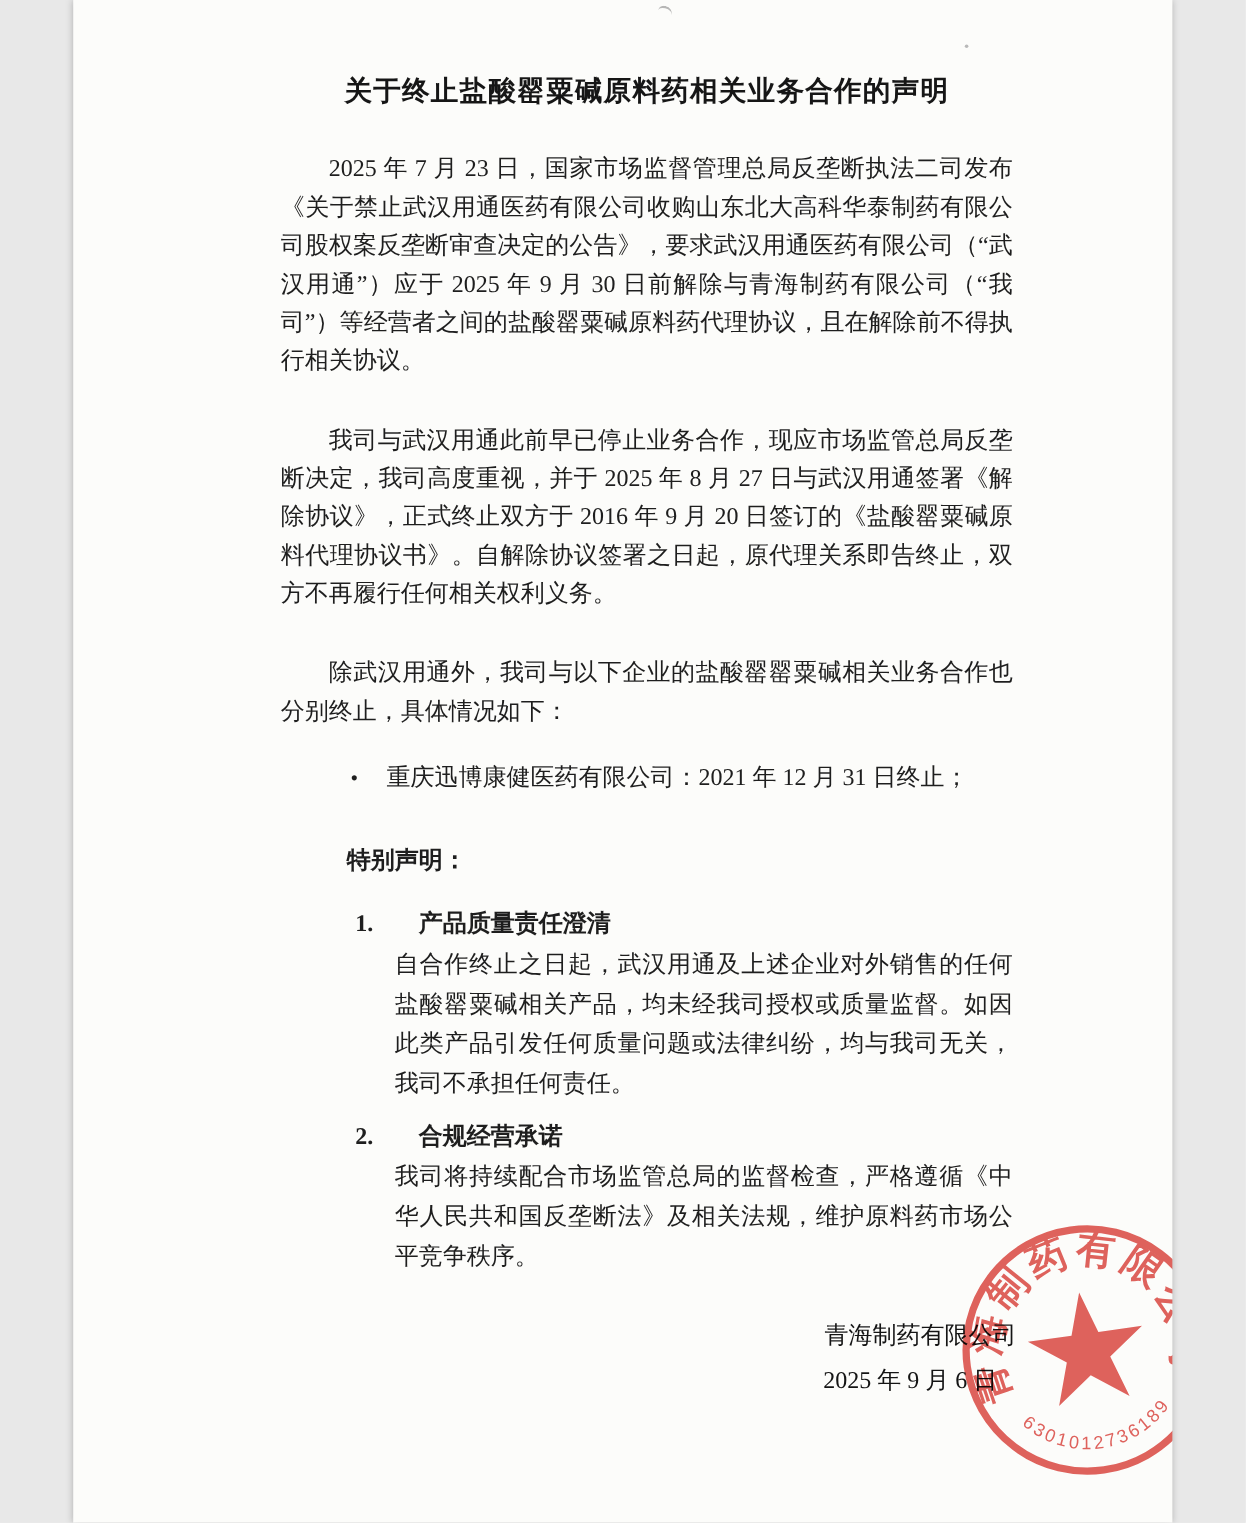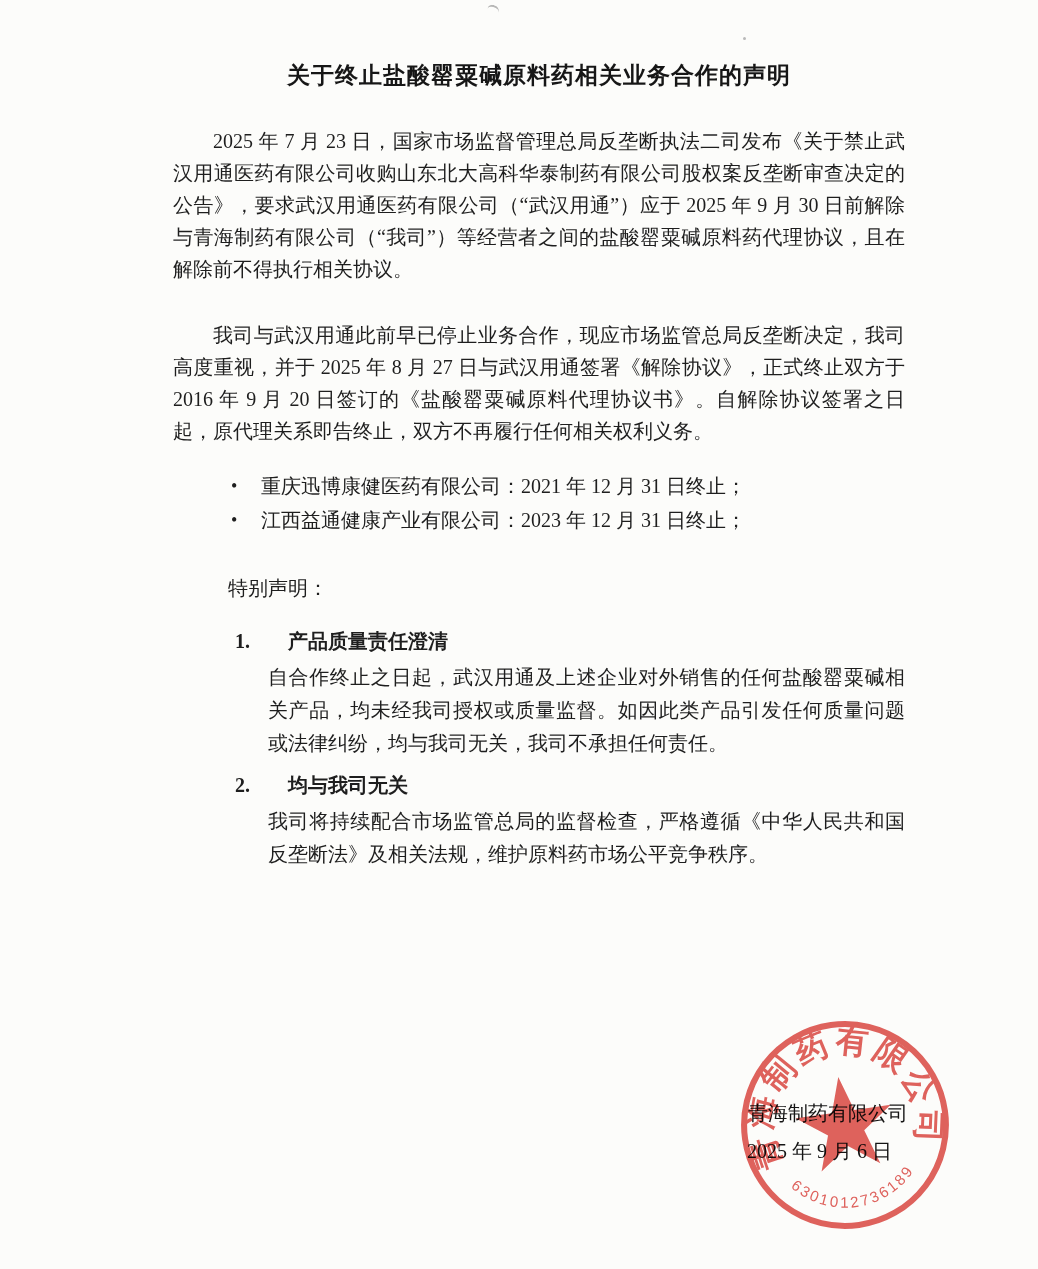--- a/index.html
+++ b/index.html
@@ -1,18 +1,18 @@
 <!DOCTYPE html>
 <html><head>
 <meta charset="utf-8">
 <style>
   html,body { margin:0; padding:0; background:#e8e8e8; }
   .page {
     position:relative;
-    width:1038px; height:1269px;
+    width:916px; height:1269px;
     margin:0 auto;
     background:#fcfcfa;
     color:#1e1e1e;
     font-family:"Liberation Serif","DejaVu Serif",serif;
     overflow:hidden;
     box-shadow:0 0 6px rgba(0,0,0,.25);
   }
   .content { position:absolute; left:173px; right:133px; top:0; z-index:2; }
 
   .doc-title {
@@ -43,32 +43,33 @@
   }
   ul.partner-list li::before {
     content:"•";
     position:absolute; left:6px; top:0;
     font-size:18px;
   }
 
   .special-heading {
     margin:38px 0 0 55px;
     font-size:20px;
-    font-weight:400;
+    font-weight:700;
   }
 
   .items { margin:26px 0 0 62px; }
   .item { margin-top:12px; }
   .item-head { font-size:20px; font-weight:700; }
   .item-number { display:inline-block; width:53px; font-weight:700; }
   .item-body {
     margin:6px 0 0 33px;
     font-size:20px;
     line-height:33px;
     text-align:justify;
+    font-family:Liberation Mono, monospace;
   }
 
   .signature {
     position:absolute; right:130px; top:1094px;
     z-index:2;
     text-align:right;
     font-size:20px;
     line-height:38px;
     color:#141414;
   }
@@ -106,38 +107,38 @@
 
   <div class="artifact-squiggle"></div>
   <div class="artifact-dot"></div>
 
   <div class="content">
 
     <h1 class="doc-title">关于终止盐酸罂粟碱原料药相关业务合作的声明</h1>
 
     <p class="para first">2025 年 7 月 23 日，国家市场监督管理总局反垄断执法二司发布《关于禁止武汉用通医药有限公司收购山东北大高科华泰制药有限公司股权案反垄断审查决定的公告》，要求武汉用通医药有限公司（“武汉用通”）应于 2025 年 9 月 30 日前解除与青海制药有限公司（“我司”）等经营者之间的盐酸罂粟碱原料药代理协议，且在解除前不得执行相关协议。</p>
     <p class="para">我司与武汉用通此前早已停止业务合作，现应市场监管总局反垄断决定，我司高度重视，并于 2025 年 8 月 27 日与武汉用通签署《解除协议》，正式终止双方于 2016 年 9 月 20 日签订的《盐酸罂粟碱原料代理协议书》。自解除协议签署之日起，原代理关系即告终止，双方不再履行任何相关权利义务。</p>
+    <p class="para">除武汉用通外，我司与以下企业的盐酸罂罂粟碱相关业务合作也分别终止，具体情况如下：</p>
 
     <ul class="partner-list">
       <li>重庆迅博康健医药有限公司：2021 年 12 月 31 日终止；</li>
-      <li>江西益通健康产业有限公司：2023 年 12 月 31 日终止；</li>
     </ul>
 
     <div class="special-heading">特别声明：</div>
 
     <div class="items">
       <div class="item">
         <div class="item-head">
           <span class="item-number">1.</span><span>产品质量责任澄清</span>
         </div>
         <div class="item-body">自合作终止之日起，武汉用通及上述企业对外销售的任何盐酸罂粟碱相关产品，均未经我司授权或质量监督。如因此类产品引发任何质量问题或法律纠纷，均与我司无关，我司不承担任何责任。</div>
       </div>
       <div class="item">
         <div class="item-head">
-          <span class="item-number">2.</span><span>均与我司无关</span>
+          <span class="item-number">2.</span><span>合规经营承诺</span>
         </div>
         <div class="item-body">我司将持续配合市场监管总局的监督检查，严格遵循《中华人民共和国反垄断法》及相关法规，维护原料药市场公平竞争秩序。</div>
       </div>
     </div>
 
   </div>
 
   <div class="signature">
     <div class="sig-company">青海制药有限公司</div>
     <div class="sig-date">2025 年 9 月 6 日</div>

